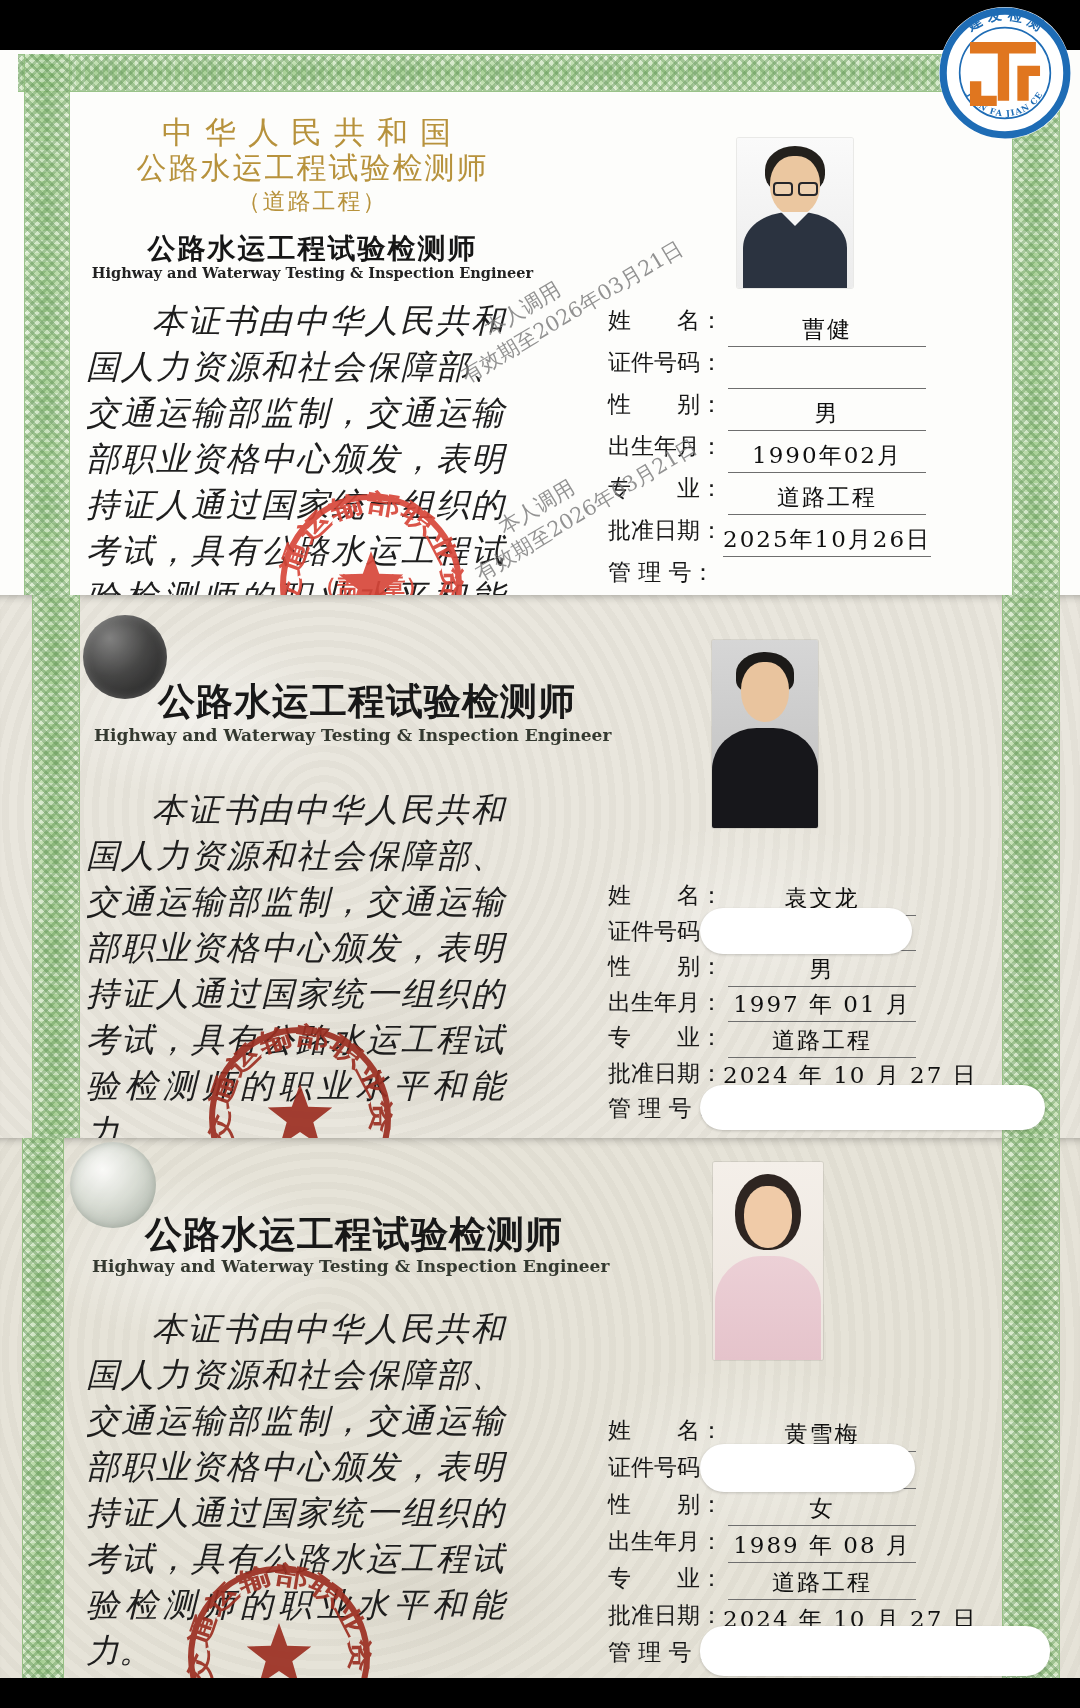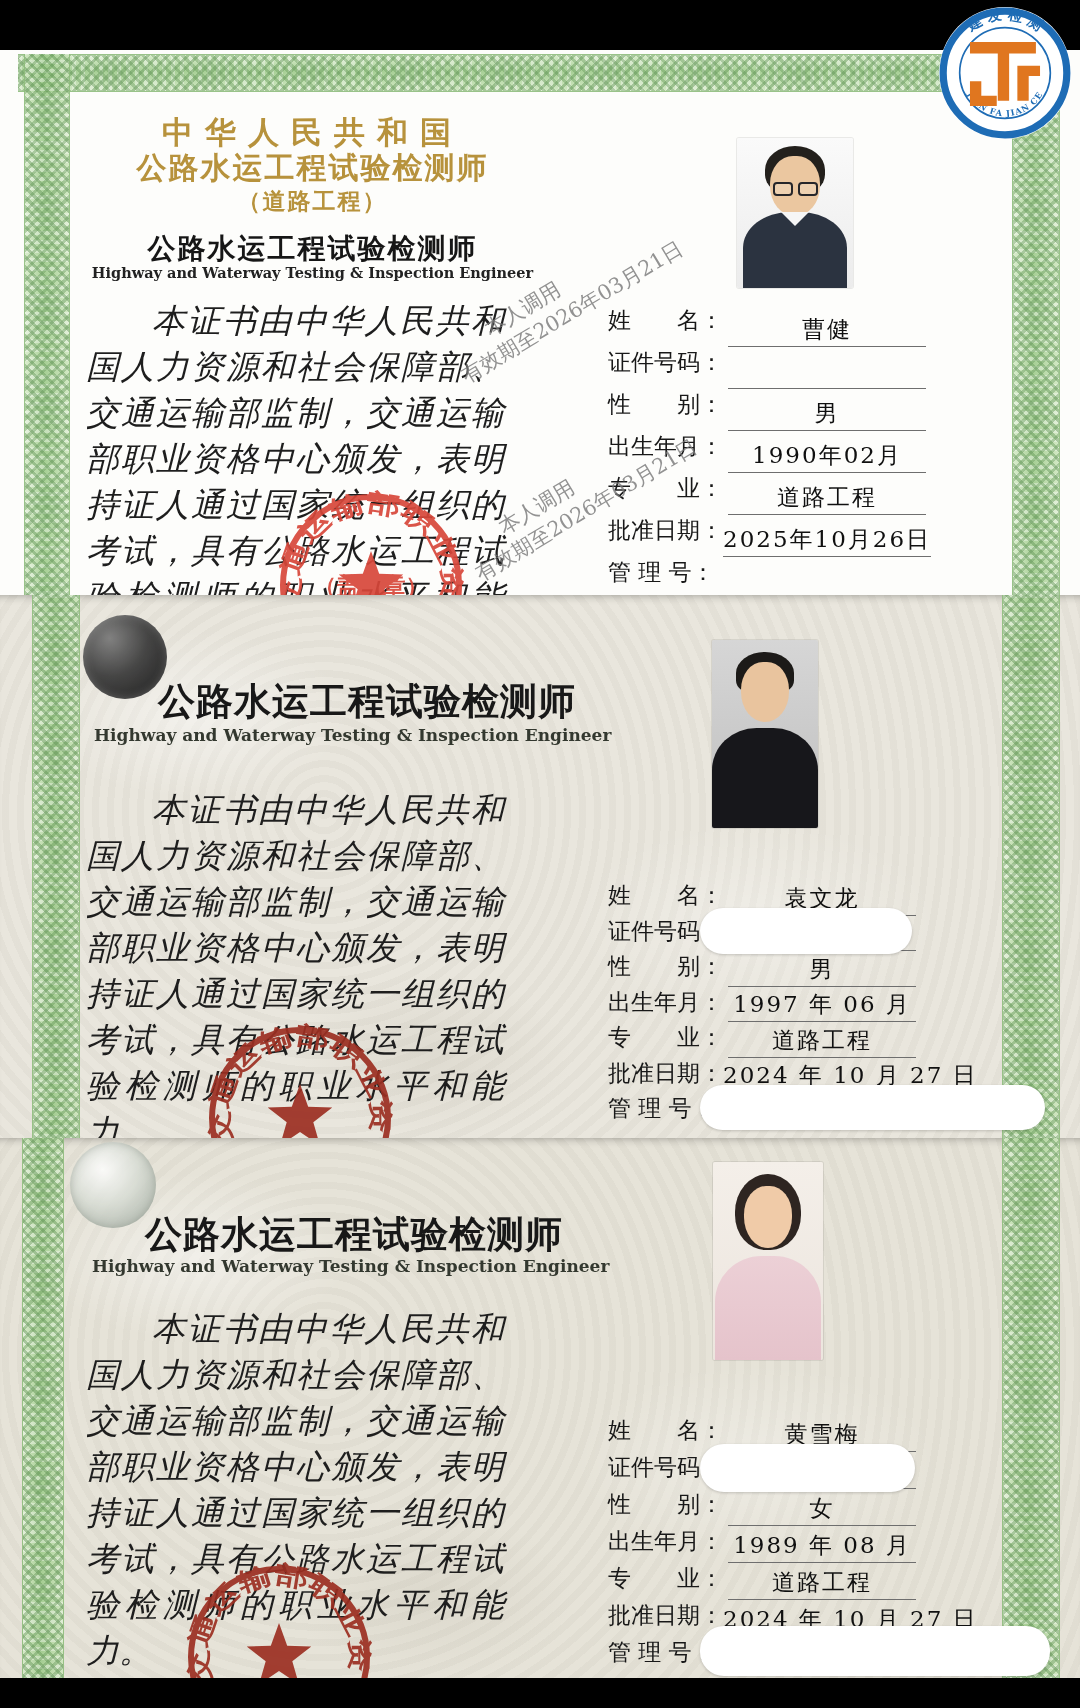--- a/index.html
+++ b/index.html
@@ -36,21 +36,21 @@
     background:
       repeating-linear-gradient(135deg, rgba(86,142,74,.45) 0 3px, transparent 3px 7px),
       repeating-linear-gradient(45deg, rgba(86,142,74,.40) 0 3px, transparent 3px 7px),
       repeating-linear-gradient(90deg, rgba(255,255,255,.35) 0 4px, transparent 4px 9px),
       linear-gradient(180deg,#d8ecca,#9ecb8b 45%,#cfe7bf);
     border:none; border-top:1px solid #8fbd7d; border-bottom:1px solid #8fbd7d;
   }
 
   
   .c1-head { position:absolute; left:90px; top:0; width:445px; text-align:center; }
-  .gold { color:#b7923c; font-weight:bold; }
+  .gold { color:#b7923c; font-weight:normal; }
   .c1-g1 { position:absolute; left:0; top:62px; width:100%; font-size:31px; letter-spacing:12px; }
   .c1-g2 { position:absolute; left:0; top:98px; width:100%; font-size:30px; letter-spacing:2px; }
   .c1-g3 { position:absolute; left:0; top:136px; width:100%; font-size:23px; letter-spacing:2px; }
   .c1-t  { position:absolute; left:0; top:180px; width:100%; font-size:28px; font-weight:bold; color:#161616; letter-spacing:2px; }
   .c1-te { position:absolute; left:0; top:214px; width:100%; font-size:14.5px; font-weight:bold; color:#222; }
 
   
   .t-cn { position:absolute; font-size:37px; font-weight:bold; color:#181818; letter-spacing:1px; white-space:nowrap; }
   .t-en { position:absolute; font-size:17px; font-weight:bold; color:#33382f; white-space:nowrap; }
 
@@ -242,21 +242,21 @@
       </div>
       <div class="frow">
         <span class="flabel">性　　别：</span>
         <span class="fline">
             <span class="fvalue">男</span>
           </span>
       </div>
       <div class="frow">
         <span class="flabel">出生年月：</span>
         <span class="fline">
-            <span class="fvalue">1997 年 06 月</span>
+            <span class="fvalue">1997 年 01 月</span>
           </span>
       </div>
       <div class="frow">
         <span class="flabel">专　　业：</span>
         <span class="fline">
             <span class="fvalue">道路工程</span>
           </span>
       </div>
       <div class="frow">
         <span class="flabel">批准日期：</span>

